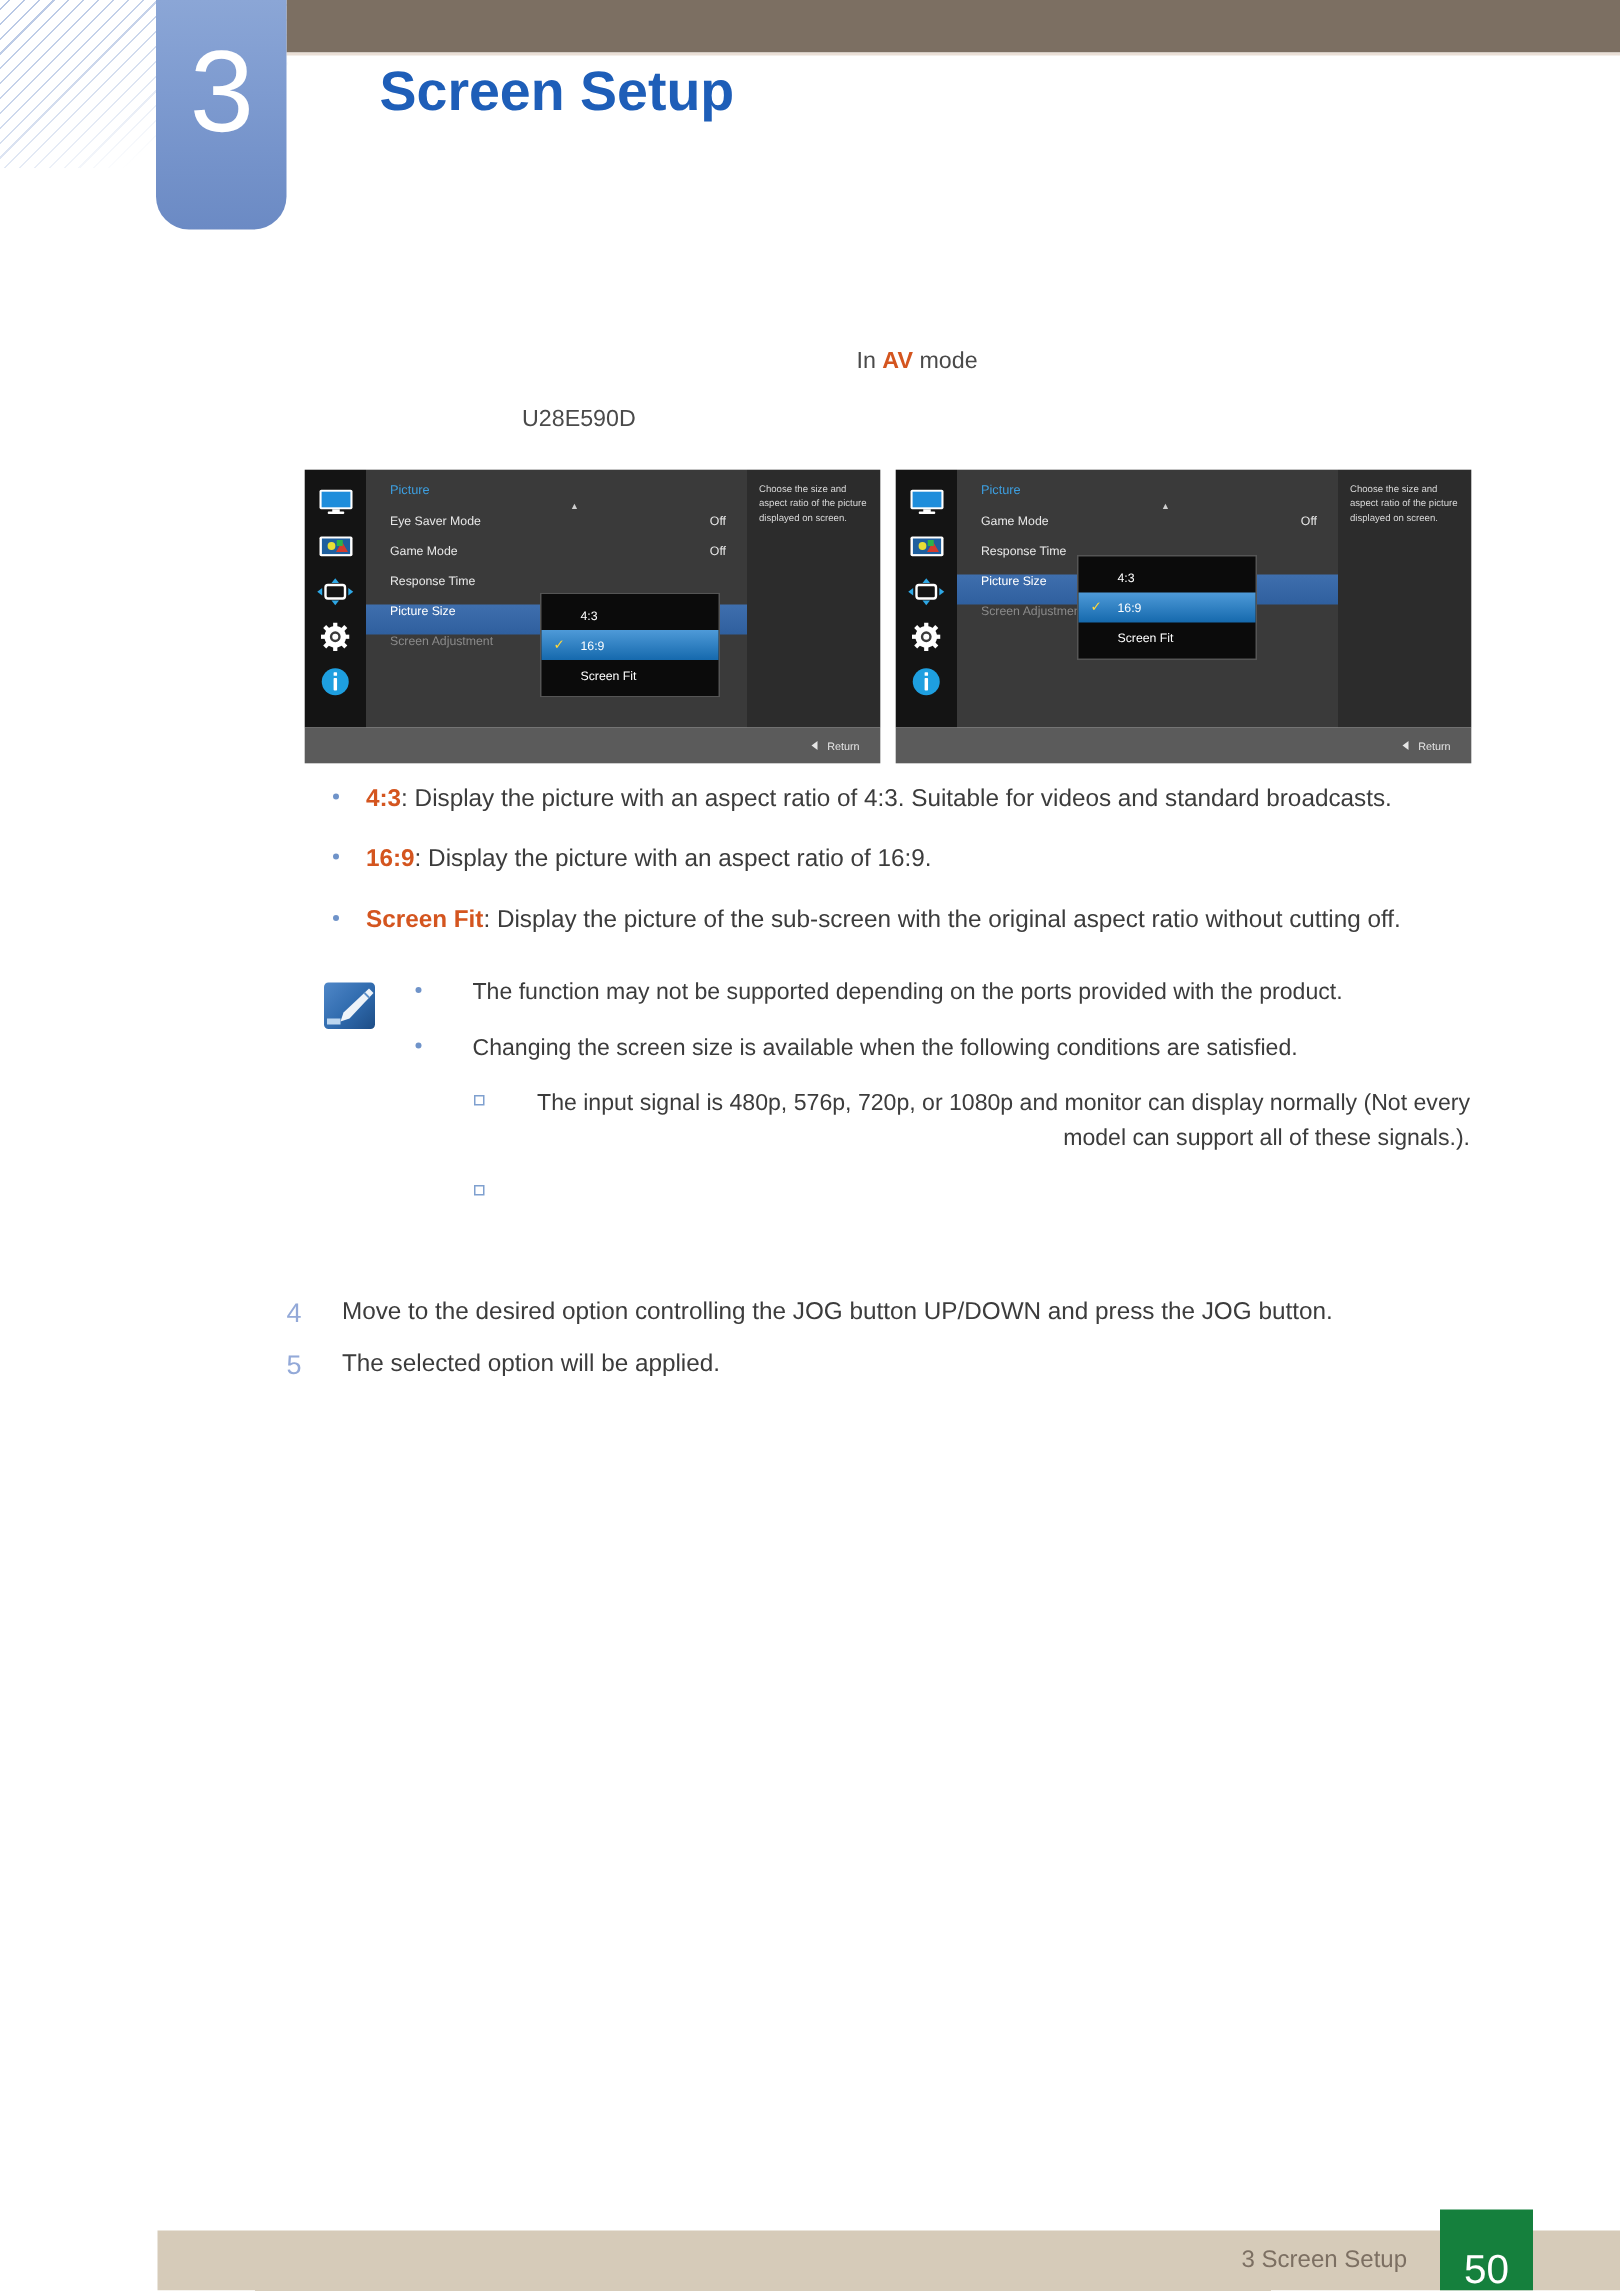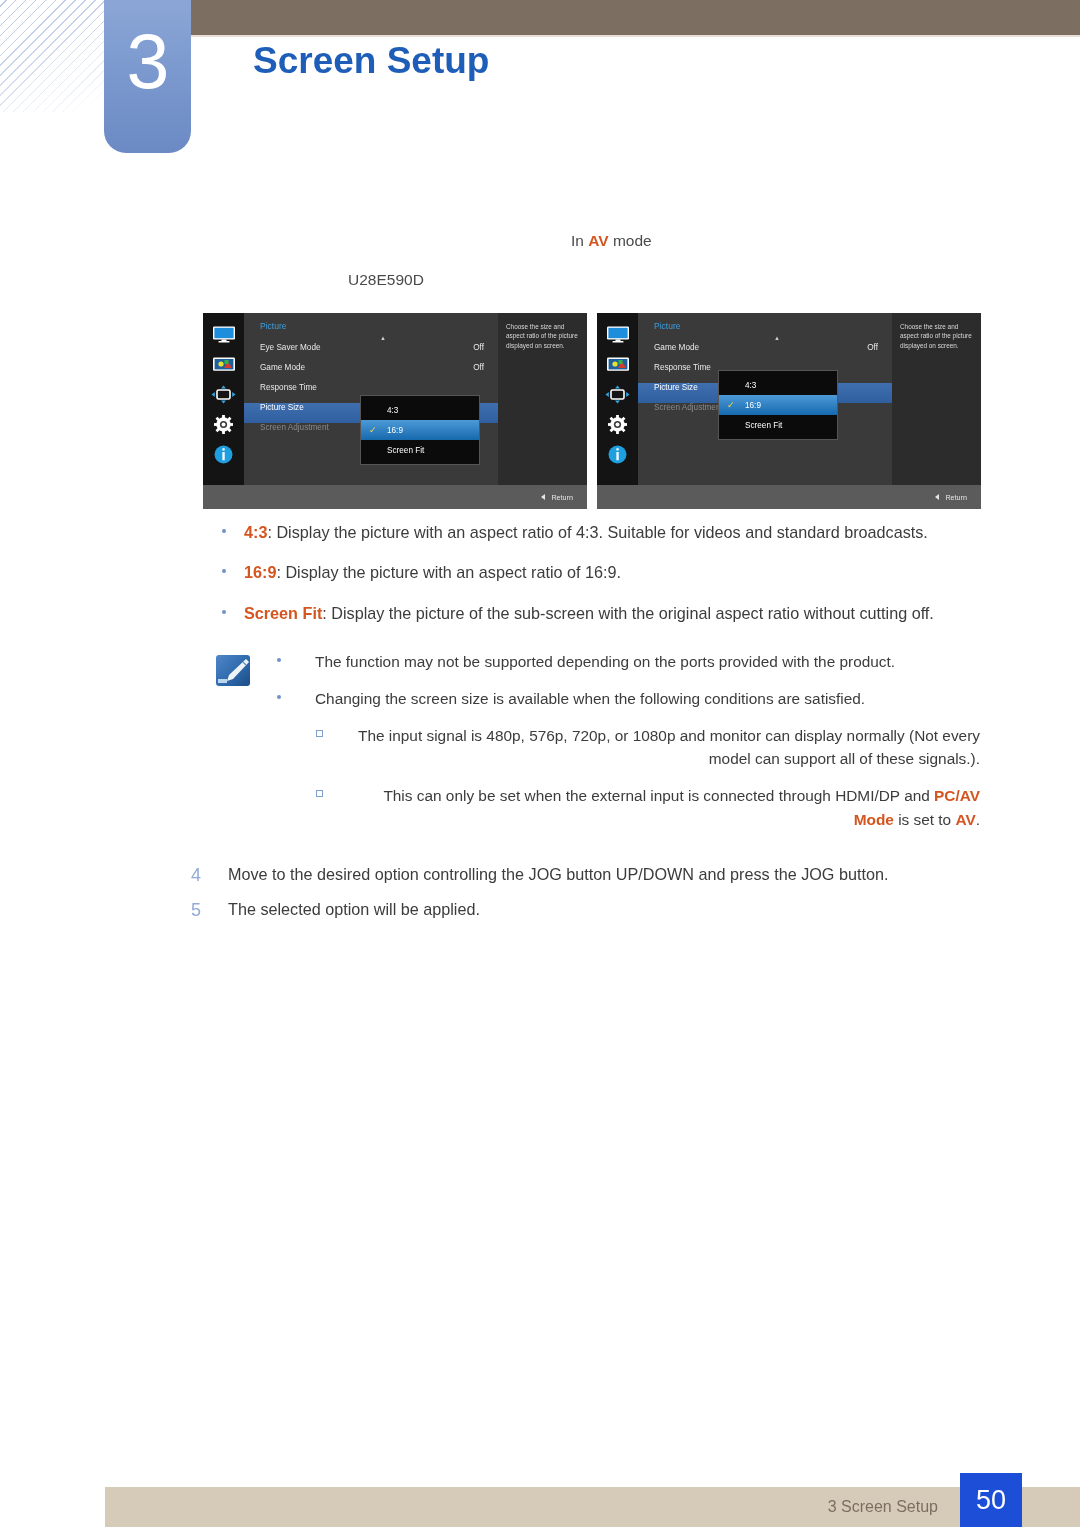--- a/index.html
+++ b/index.html
@@ -182,21 +182,21 @@
   .footer-bar {
     position: absolute; left: 105px; bottom: 0; right: 0; height: 40px;
     background: #d6cbb9;
   }
   .footer-text {
     position: absolute; right: 142px; bottom: 11px;
     font-size: 16px; color: #7c6f62;
   }
   .footer-pagebox {
     position: absolute; right: 58px; bottom: 0; width: 62px; height: 54px;
-    background: #1d4ed8; display: flex; align-items: center; justify-content: center;
+    background: #15803d; display: flex; align-items: flex-end; justify-content: center;
   }
   .footer-pagenum { color: #ffffff; font-size: 27px; line-height: 1; }
 </style>
 </head>
 <body>
 
 <div class="page">
 
   <div class="hatch"></div>
   <div class="top-bar"></div>
@@ -456,23 +456,20 @@
     <div class="n-item">
       <span class="n-dot"></span>
       <span>Changing the screen size is available when the following conditions are satisfied.</span>
     </div>
     <div class="n-sub">
       <span class="n-square"></span>
       <span>The input signal is 480p, 576p, 720p, or 1080p and monitor can display normally (Not every model can support all of these signals.).</span>
     </div>
     <div class="n-sub">
       <span class="n-square"></span>
-      <span>
-        <span>This can only be set when the external input is connected through HDMI/DP and </span><span class="hl-b">PC/AV Mode</span><span> is set to </span><span class="hl-b">AV</span><span>.</span>
-      </span>
     </div>
   </div>
 
   <div class="steps">
     <div class="step">
       <span class="step-num">4</span>
       <span>Move to the desired option controlling the JOG button UP/DOWN and press the JOG button.</span>
     </div>
     <div class="step">
       <span class="step-num">5</span>

